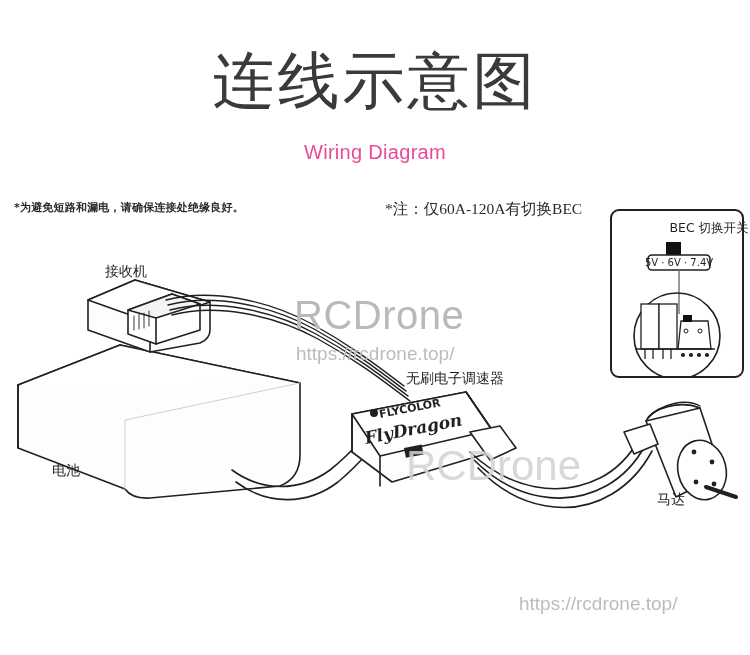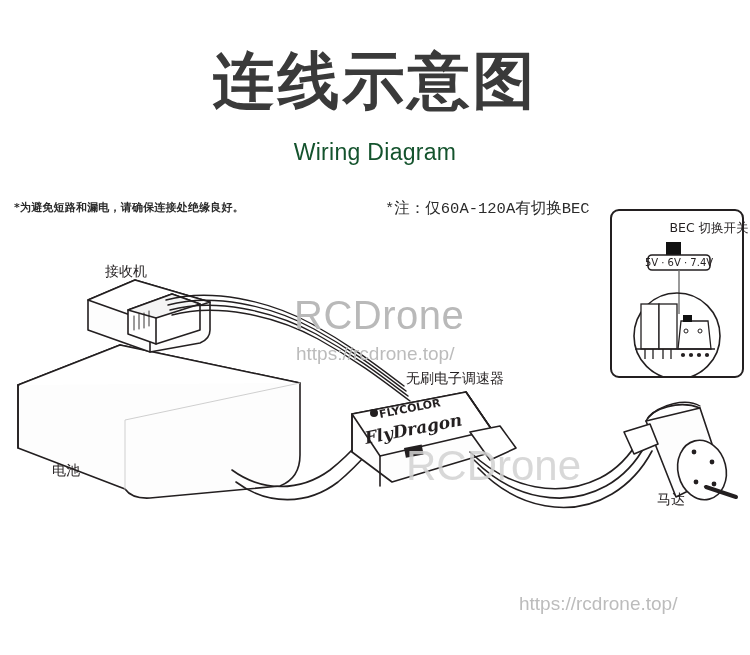--- a/index.html
+++ b/index.html
@@ -25,34 +25,34 @@
 
   
   .title-cn {
     position: absolute;
     top: 47px;
     left: 0;
     width: 750px;
     text-align: center;
     font-size: 62px;
     line-height: 68px;
-    font-weight: bold;
+    font-weight: normal;
     letter-spacing: 3px;
     color: #3a3a3a;
     font-family: "DejaVu Sans", "Liberation Sans", sans-serif;
   }
   .title-en {
     position: absolute;
     top: 138px;
     left: 0;
     width: 750px;
     text-align: center;
-    font-size: 23px;
+    font-size: 20px;
     line-height: 28px;
-    color: #14532d;
+    color: #ec4899;
     letter-spacing: 0.3px;
   }
 
   
   .note-left {
     position: absolute;
     left: 14px;
     top: 198px;
     font-size: 11px;
     line-height: 20px;
@@ -63,21 +63,21 @@
   }
   .note-left div { white-space: nowrap; }
 
   .note-center {
     position: absolute;
     left: 385px;
     top: 198px;
     font-size: 15.5px;
     line-height: 22px;
     color: #2b2b2b;
-    font-family: Liberation Mono, monospace;
+    font-family: Liberation Serif, serif;
     white-space: nowrap;
   }
 
   .note-bottom {
     position: absolute;
     left: 14px;
     top: 545px;
     font-size: 11.5px;
     line-height: 18px;
     color: #2b2b2b;

